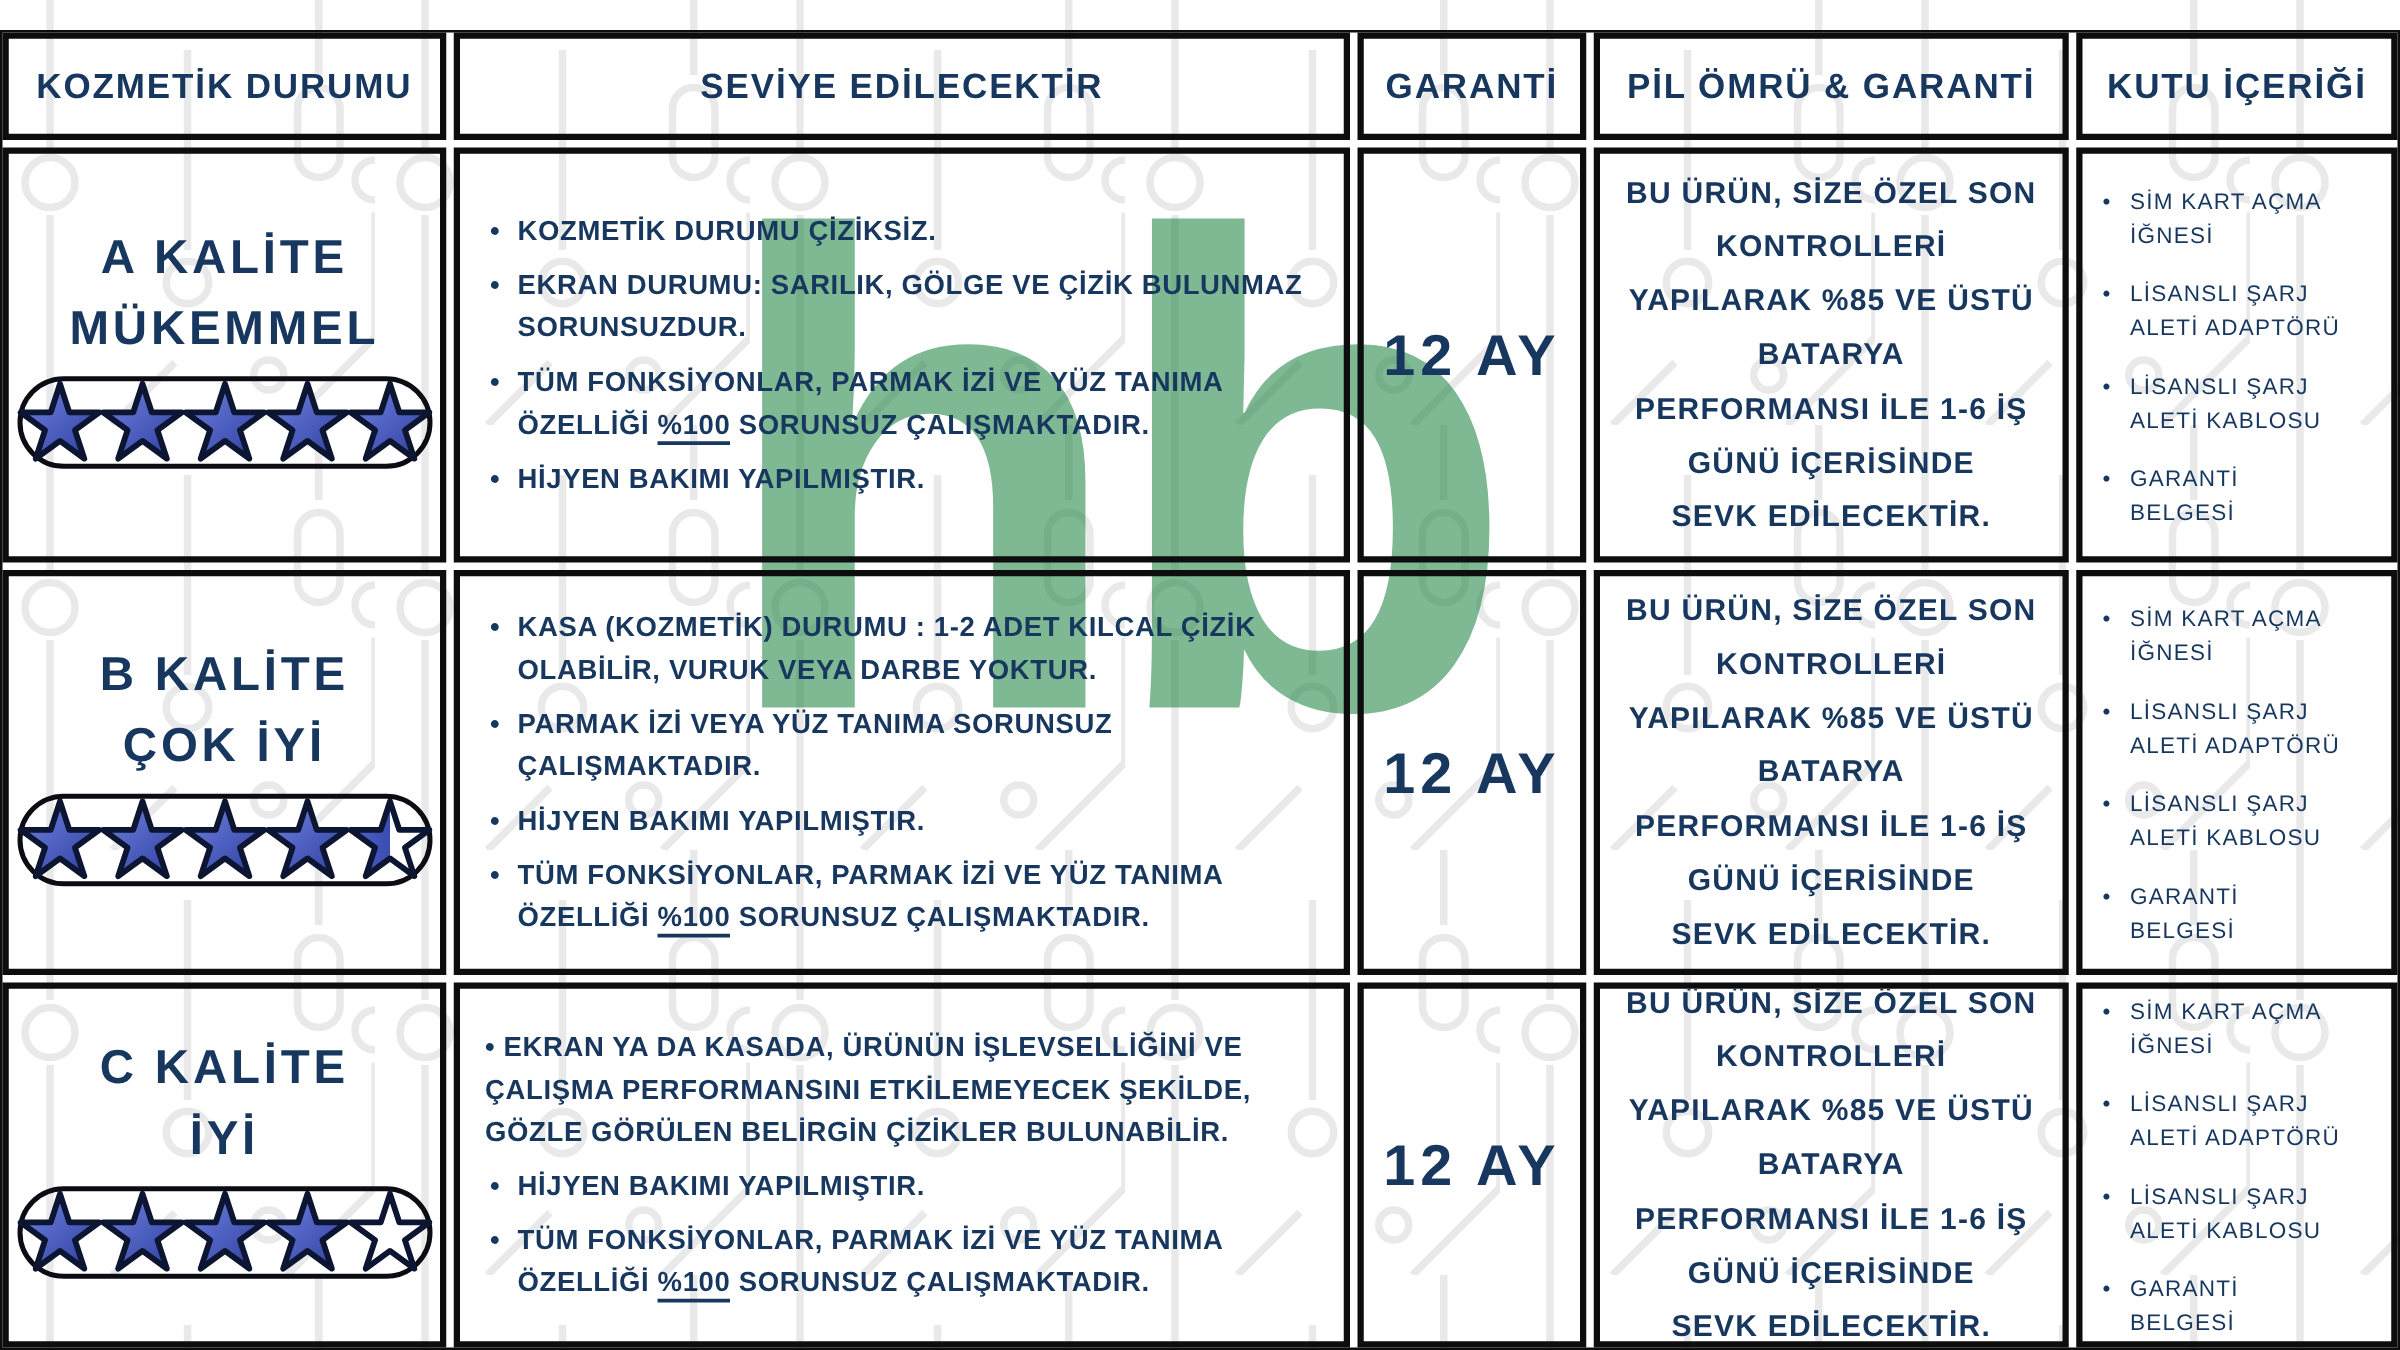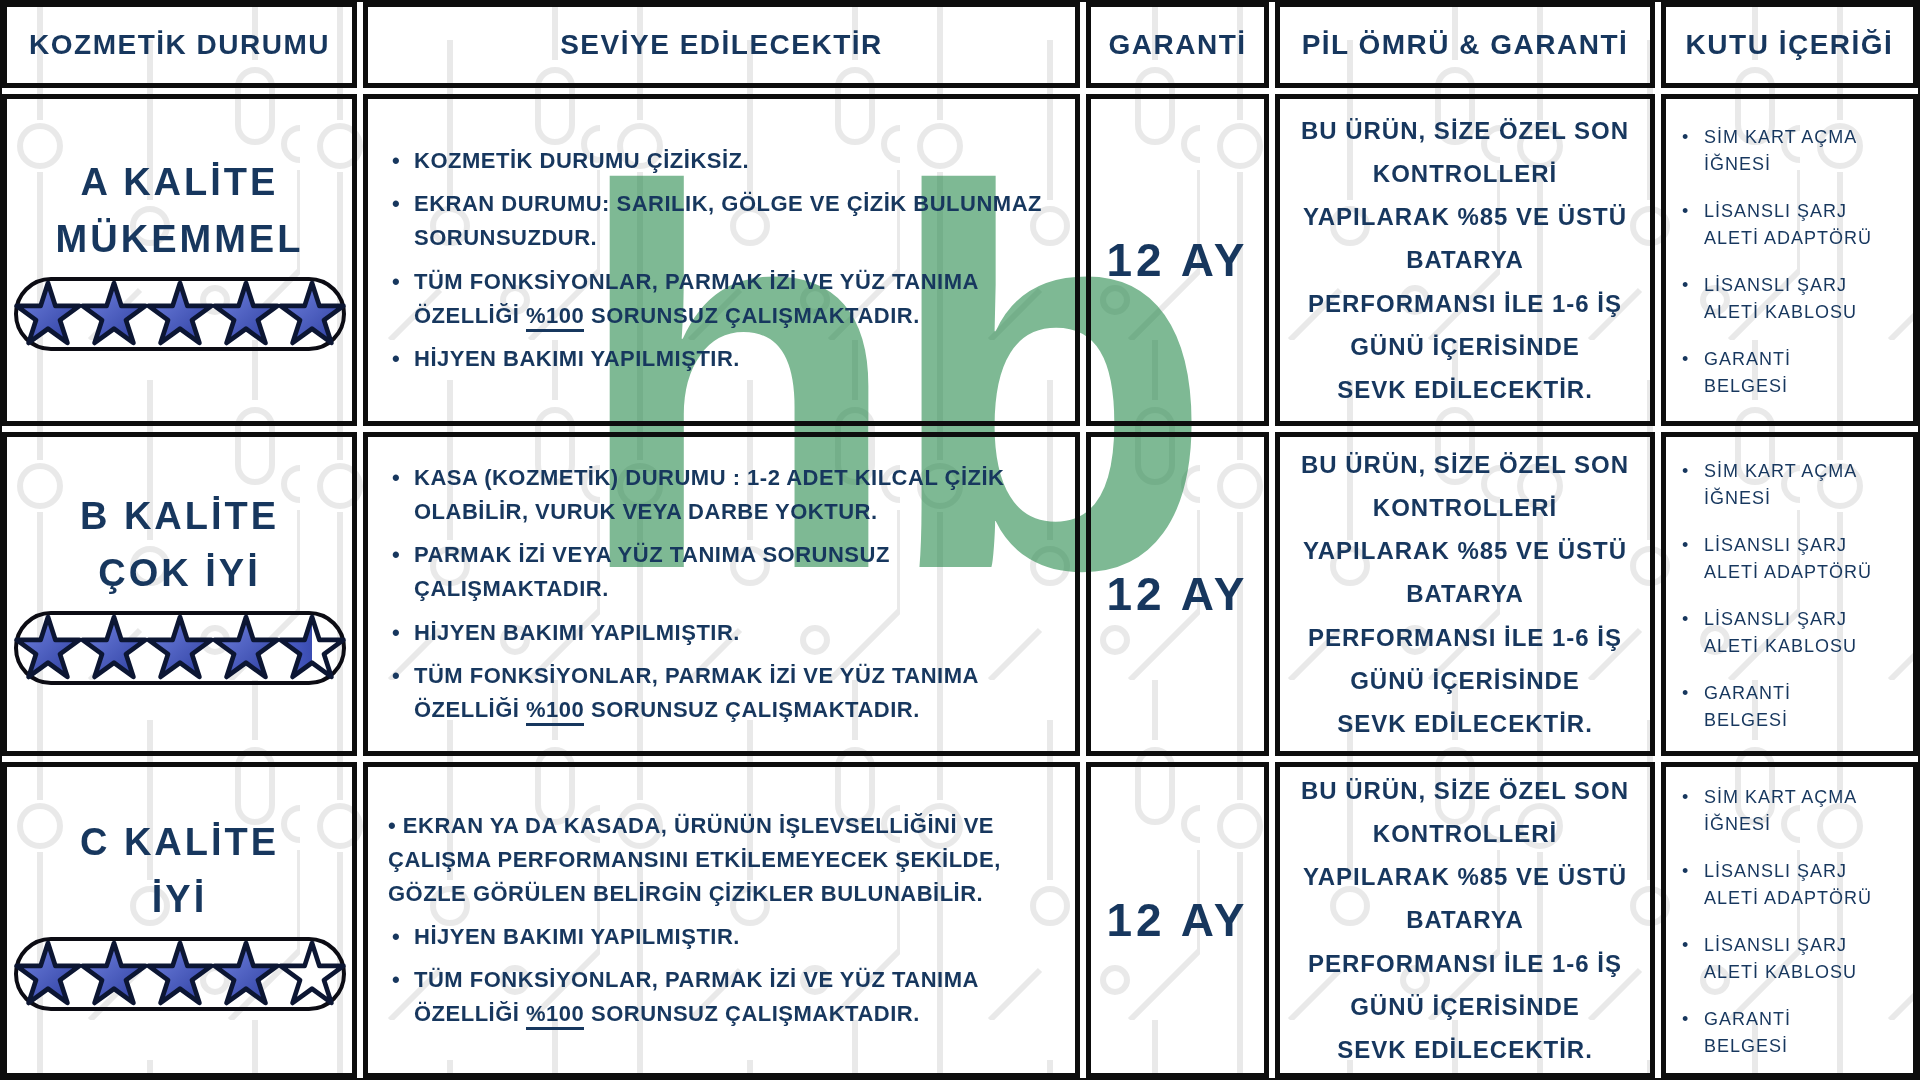--- a/index.html
+++ b/index.html
@@ -10,21 +10,21 @@
   
   #bg { position:absolute; inset:0; z-index:0; }
   #watermark { position:absolute; left:572px; top:110px; z-index:0;
                font-size:540px; font-weight:bold; letter-spacing:-18px;
                color:#15803d; opacity:.55; line-height:1; }
 
   
   #tbl { position:absolute; inset:0; z-index:1;
          display:grid; gap:6px; border:2px solid #0d0d0d;
          grid-template-columns:355px 717px 183px 380px 1fr;
-         grid-template-rows:86px 332px 324px 1fr; }
+         grid-template-rows:86px 332px 324px 1fr;margin-top:24px; }
   .cell { border:5px solid #0d0d0d; background:transparent;
           display:flex; flex-direction:column; justify-content:center;
           position:relative; overflow:hidden; }
 
   .hcell { align-items:center; text-align:center;
            font-size:28px; font-weight:bold; letter-spacing:1.5px; }
 
   
   .gradecell { align-items:center; padding-bottom:6px; }
   .grade { text-align:center; font-size:38px; font-weight:bold;

